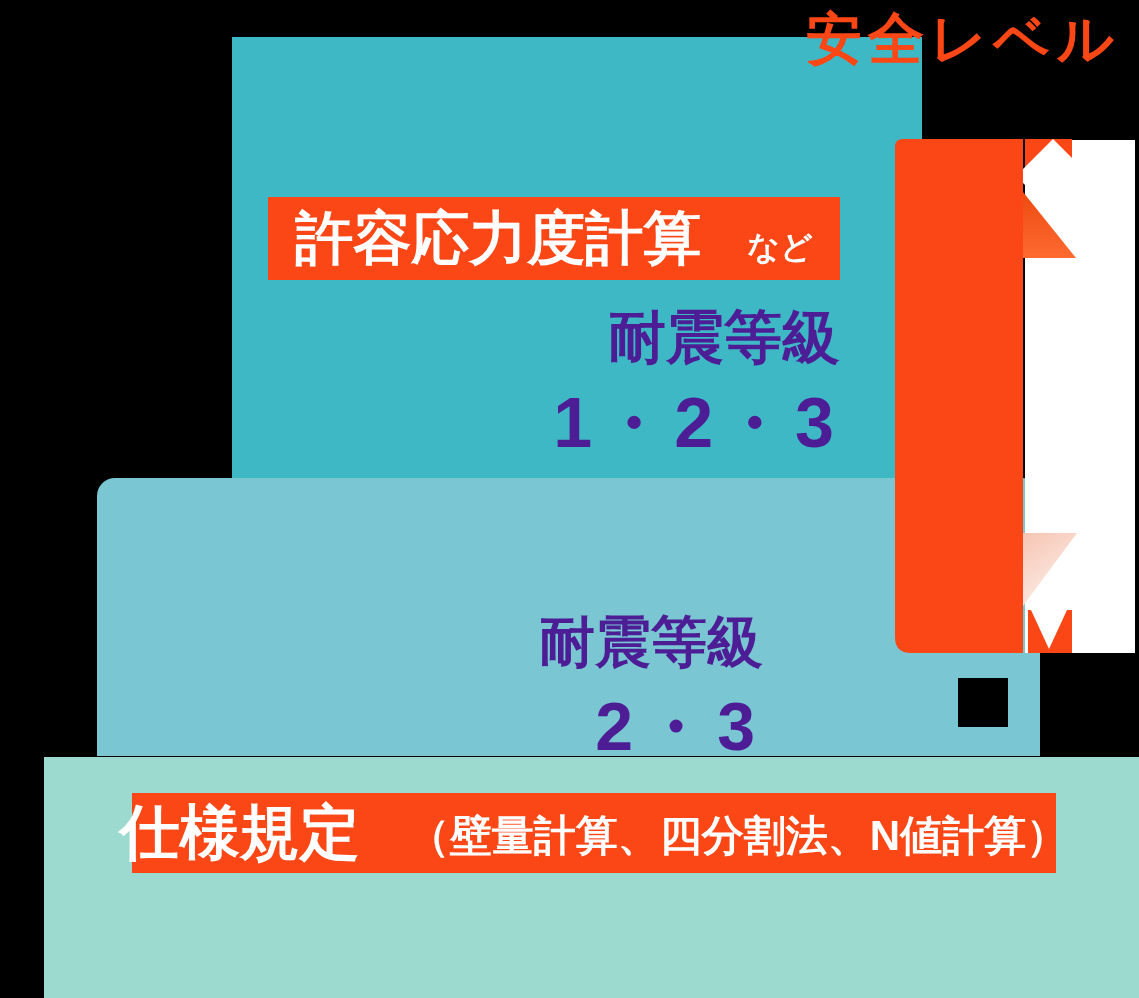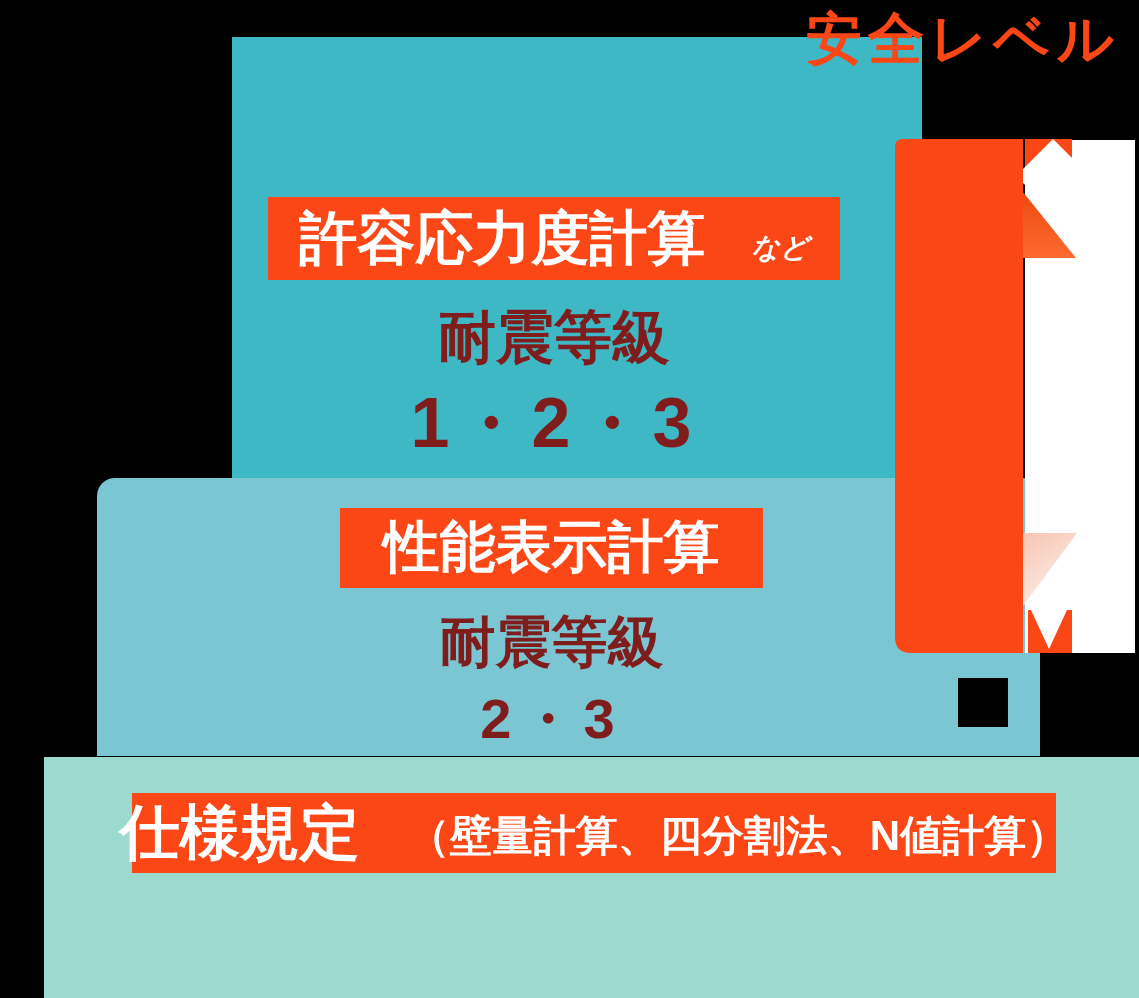--- a/index.html
+++ b/index.html
@@ -7,29 +7,29 @@
     position:relative;width:1139px;height:998px;overflow:hidden;background:#000;
     font-family:"Liberation Sans","DejaVu Sans",sans-serif;font-weight:bold;
   }
   .box{position:absolute;}
   .box-top{left:232px;top:37px;width:690px;height:443px;background:#3FB8C6;}
   .box-middle{left:97px;top:478px;width:943px;height:278px;background:#7AC6D3;border-radius:18px 18px 0 0;}
   .box-bottom{left:0;top:757px;width:1103px;height:241px;background:#9CD9CE;margin-left:44px;}
   .banner{position:absolute;background:#FB4616;color:#fff;display:flex;align-items:center;justify-content:center;white-space:nowrap;gap:40px;}
   .banner .note{font-weight:bold;}
   .banner-top{left:36px;top:160px;width:572px;height:83px;font-size:58px;}
-  .banner-top .note{font-size:28px;margin-left:6px;margin-top:18px;font-style:italic;}
+  .banner-top .note{font-size:32px;margin-left:6px;margin-top:18px;}
   .banner-middle{left:243px;top:30px;width:423px;height:80px;font-size:56px;}
   .banner-bottom{left:88px;top:36px;width:924px;height:80px;font-size:60px;}
   .banner-bottom .note{font-size:42px;margin-left:8px;margin-top:6px;text-align:center;}
-  .gline{position:absolute;color:#7f1d1d;text-align:center;white-space:nowrap;}
+  .gline{position:absolute;color:#4c1d95;text-align:right;white-space:nowrap;}
   .t-line1{left:36px;width:572px;top:262px;font-size:58px;}
   .t-line2{left:36px;width:572px;top:340px;font-size:70px;letter-spacing:6px;}
   .m-line1{left:243px;width:423px;top:127px;font-size:56px;}
-  .m-line2{left:243px;width:423px;top:204px;font-size:56px;letter-spacing:8px;}
+  .m-line2{left:243px;width:423px;top:204px;font-size:68px;letter-spacing:8px;}
   .b-line1{left:0;width:1103px;top:139px;font-size:56px;}
   #safety-label{
     position:absolute;left:806px;top:2px;width:320px;font-size:56px;letter-spacing:6px;
     color:#FB4715;white-space:nowrap;
   }
   #arrow-svg{position:absolute;left:0;top:0;pointer-events:none;}
 </style>
 </head>
 <body>
 
@@ -38,23 +38,20 @@
   <div class="box box-top">
     <div class="banner banner-top">
       <span>許容応力度計算</span>
       <span class="note">など</span>
     </div>
     <div class="gline t-line1">耐震等級</div>
     <div class="gline t-line2">1・2・3</div>
   </div>
 
   <div class="box box-middle">
-    <div class="banner banner-middle">
-      <span>性能表示計算</span>
-    </div>
     <div class="gline m-line1">耐震等級</div>
     <div class="gline m-line2">2・3</div>
   </div>
 
   <div class="box box-bottom">
     <div class="banner banner-bottom">
       <span>仕様規定</span>
       <span class="note">（壁量計算、四分割法、N値計算）</span>
     </div>
   </div>

